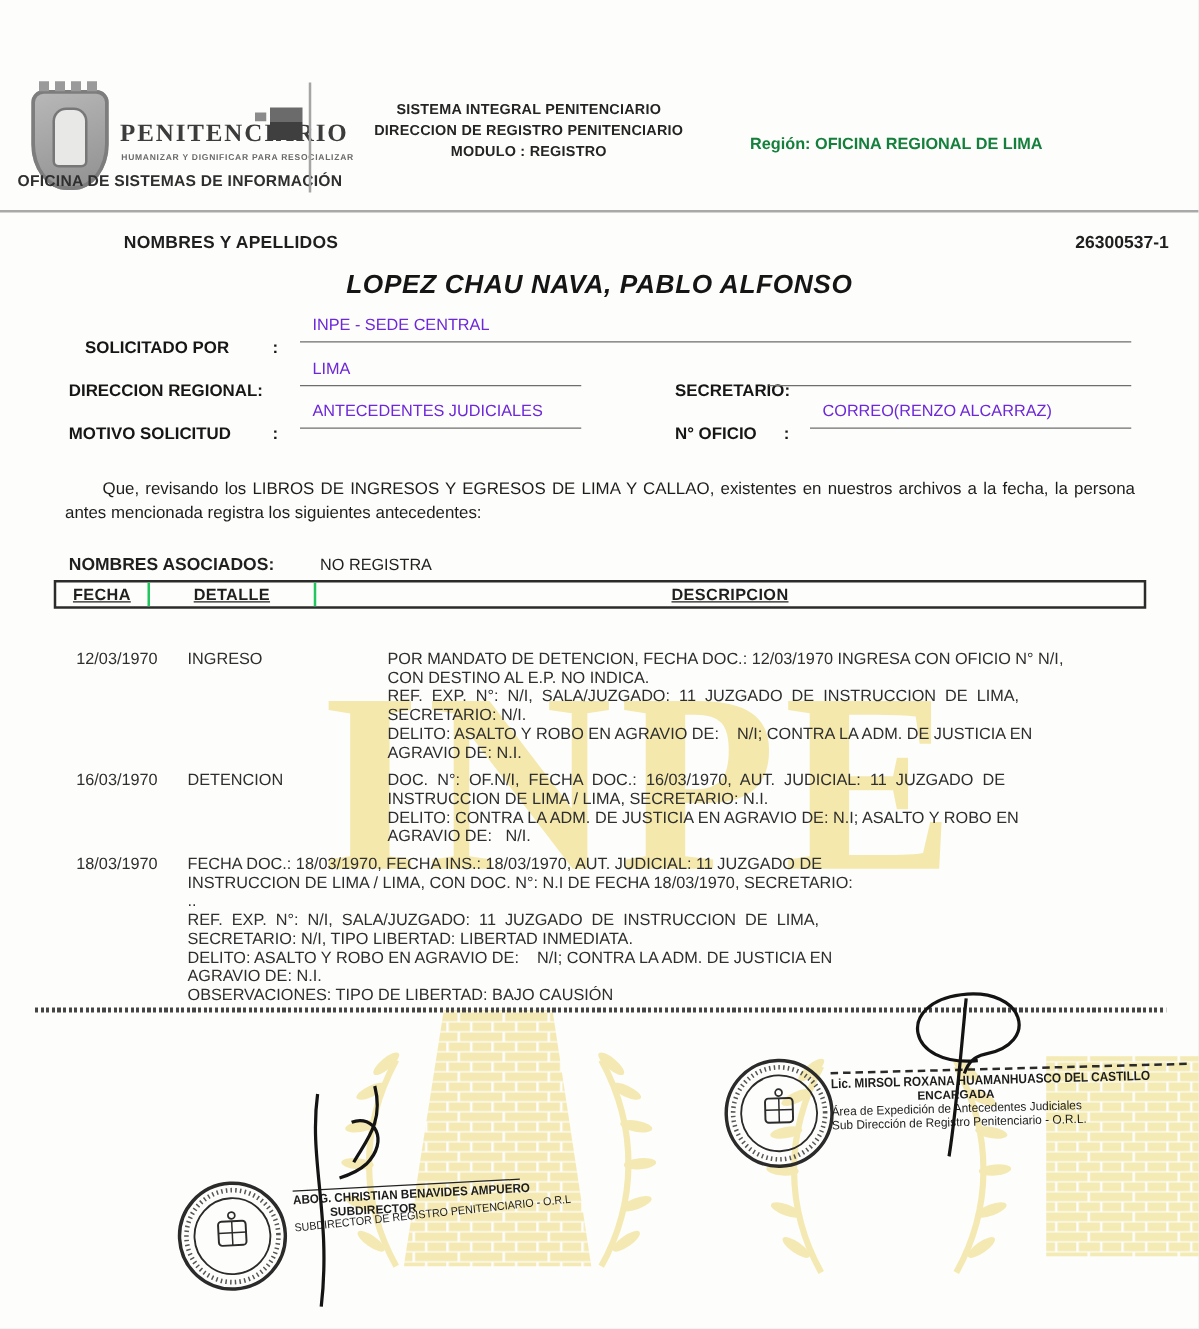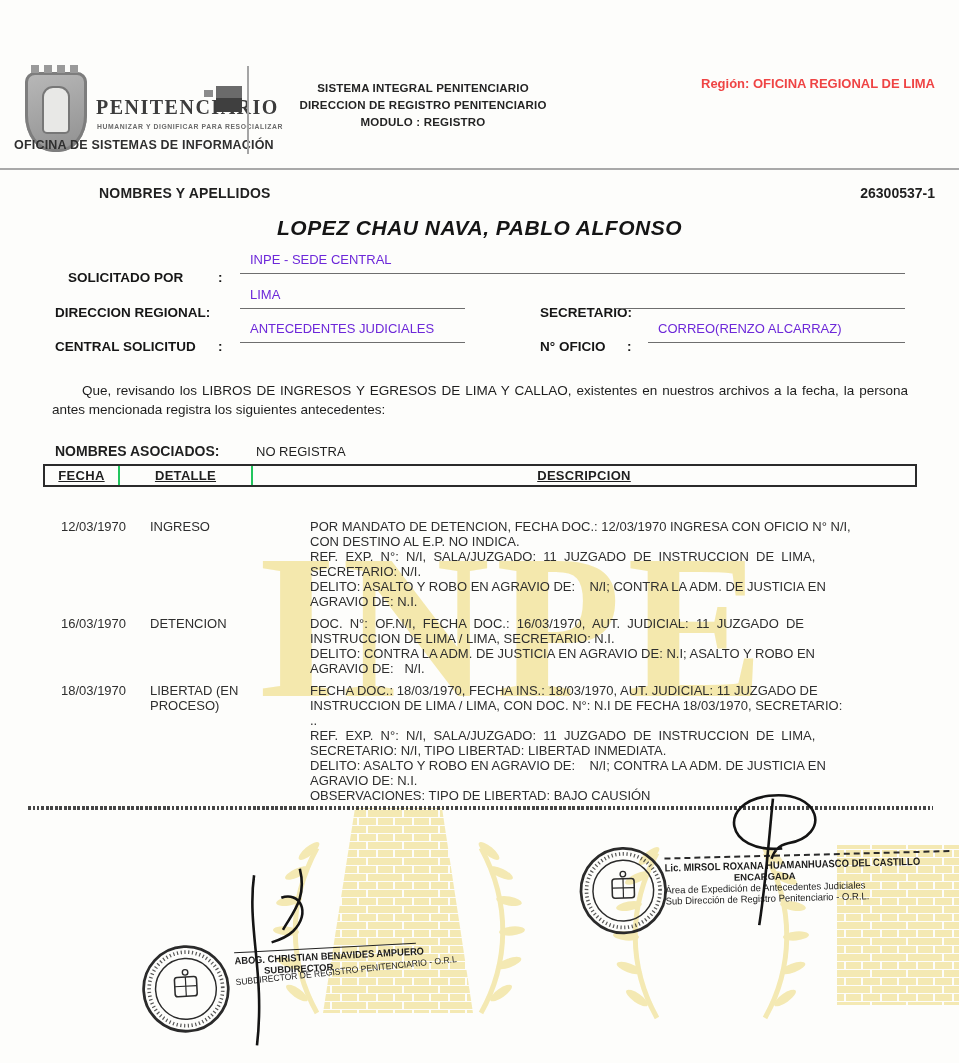--- a/index.html
+++ b/index.html
@@ -24,21 +24,21 @@
   .brand{left:96px;top:96px;font-family:"Liberation Serif",serif;font-weight:bold;
          font-size:20px;letter-spacing:1.5px;color:#3c3c3c;}
   .brandblock{left:216px;top:86px;width:26px;height:26px;
          background:linear-gradient(180deg,#6b6b6b 0 45%,#3f3f3f 45%);}
   .brandblock:before{content:"";position:absolute;left:-12px;top:4px;width:9px;height:7px;background:#8b8b8b;}
   .slogan{left:97px;top:123px;font-size:6.8px;letter-spacing:.6px;color:#6a6a6a;font-weight:bold;}
   .office{left:14px;top:138px;font-size:12.5px;font-weight:600;color:#2f2f2f;letter-spacing:.2px;}
   .vdiv{left:247px;top:66px;width:2px;height:88px;background:#a5a5a5;}
   .sysblock{left:258px;top:80px;width:330px;text-align:center;font-size:11.5px;font-weight:bold;
             line-height:17px;color:#242424;letter-spacing:.2px;}
-  .region{left:600px;top:76px;width:335px;text-align:right;font-size:13px;font-weight:bold;color:#ef4444;}
+  .region{left:600px;top:107px;width:335px;text-align:left;font-size:13px;font-weight:bold;color:#15803d;}
   .hrule{left:0;top:168px;width:959px;height:2px;background:#a9a9a9;}
 
   
   .nameslabel{left:55px;top:185px;font-size:14px;font-weight:bold;letter-spacing:.2px;margin-left:44px;}
   .recnum{left:820px;top:185px;width:115px;text-align:right;font-size:14px;font-weight:bold;}
   .fullname{left:0;top:216px;width:959px;text-align:center;font-size:21px;font-weight:bold;
             font-style:italic;letter-spacing:.5px;color:#151515;}
 
   
   .flabel{font-size:13.5px;font-weight:bold;color:#161616;}
@@ -151,21 +151,21 @@
 
   <div class="abs flabel z1" style="left:68px;top:270px;">SOLICITADO POR</div>
   <div class="abs flabel z1" style="left:218px;top:270px;">:</div>
   <div class="abs fval uline z1" style="left:240px;top:252px;width:665px;">INPE - SEDE CENTRAL</div>
 
   <div class="abs flabel z1" style="left:55px;top:305px;">DIRECCION REGIONAL:</div>
   <div class="abs fval uline z1" style="left:240px;top:287px;width:225px;">LIMA</div>
   <div class="abs flabel z1" style="left:540px;top:305px;">SECRETARIO:</div>
   <div class="abs fval uline z1" style="left:615px;top:287px;width:290px;"></div>
 
-  <div class="abs flabel z1" style="left:55px;top:339px;">CENTRAL SOLICITUD</div>
+  <div class="abs flabel z1" style="left:55px;top:339px;">MOTIVO SOLICITUD</div>
   <div class="abs flabel z1" style="left:218px;top:339px;">:</div>
   <div class="abs fval uline z1" style="left:240px;top:321px;width:225px;">ANTECEDENTES JUDICIALES</div>
   <div class="abs flabel z1" style="left:540px;top:339px;">N° OFICIO</div>
   <div class="abs flabel z1" style="left:627px;top:339px;">:</div>
   <div class="abs fval uline z1" style="left:648px;top:321px;width:257px;">CORREO(RENZO ALCARRAZ)</div>
 
   <div class="abs para z1">Que, revisando los LIBROS DE INGRESOS Y EGRESOS DE LIMA Y CALLAO, existentes en nuestros archivos a la fecha, la persona antes mencionada registra los siguientes antecedentes:</div>
 
   <div class="abs asoc-label z1">NOMBRES ASOCIADOS:</div>
   <div class="abs asoc-value z1">NO REGISTRA</div>
@@ -190,22 +190,20 @@
     <div class="trow">
       <div class="cell-date">16/03/1970</div>
       <div class="cell-det">DETENCION</div>
       <div class="cell-desc">DOC.  N°:  OF.N/I,  FECHA  DOC.:  16/03/1970,  AUT.  JUDICIAL:  11  JUZGADO  DE
 INSTRUCCION DE LIMA / LIMA, SECRETARIO: N.I.
 DELITO: CONTRA LA ADM. DE JUSTICIA EN AGRAVIO DE: N.I; ASALTO Y ROBO EN
 AGRAVIO DE:   N/I.</div>
     </div>
     <div class="trow">
       <div class="cell-date">18/03/1970</div>
-      <div class="cell-det">LIBERTAD (EN
-PROCESO)</div>
       <div class="cell-desc">FECHA DOC.: 18/03/1970, FECHA INS.: 18/03/1970, AUT. JUDICIAL: 11 JUZGADO DE
 INSTRUCCION DE LIMA / LIMA, CON DOC. N°: N.I DE FECHA 18/03/1970, SECRETARIO:
 ..
 REF.  EXP.  N°:  N/I,  SALA/JUZGADO:  11  JUZGADO  DE  INSTRUCCION  DE  LIMA,
 SECRETARIO: N/I, TIPO LIBERTAD: LIBERTAD INMEDIATA.
 DELITO: ASALTO Y ROBO EN AGRAVIO DE:    N/I; CONTRA LA ADM. DE JUSTICIA EN
 AGRAVIO DE: N.I.
 OBSERVACIONES: TIPO DE LIBERTAD: BAJO CAUSIÓN</div>
     </div>
   </div>

